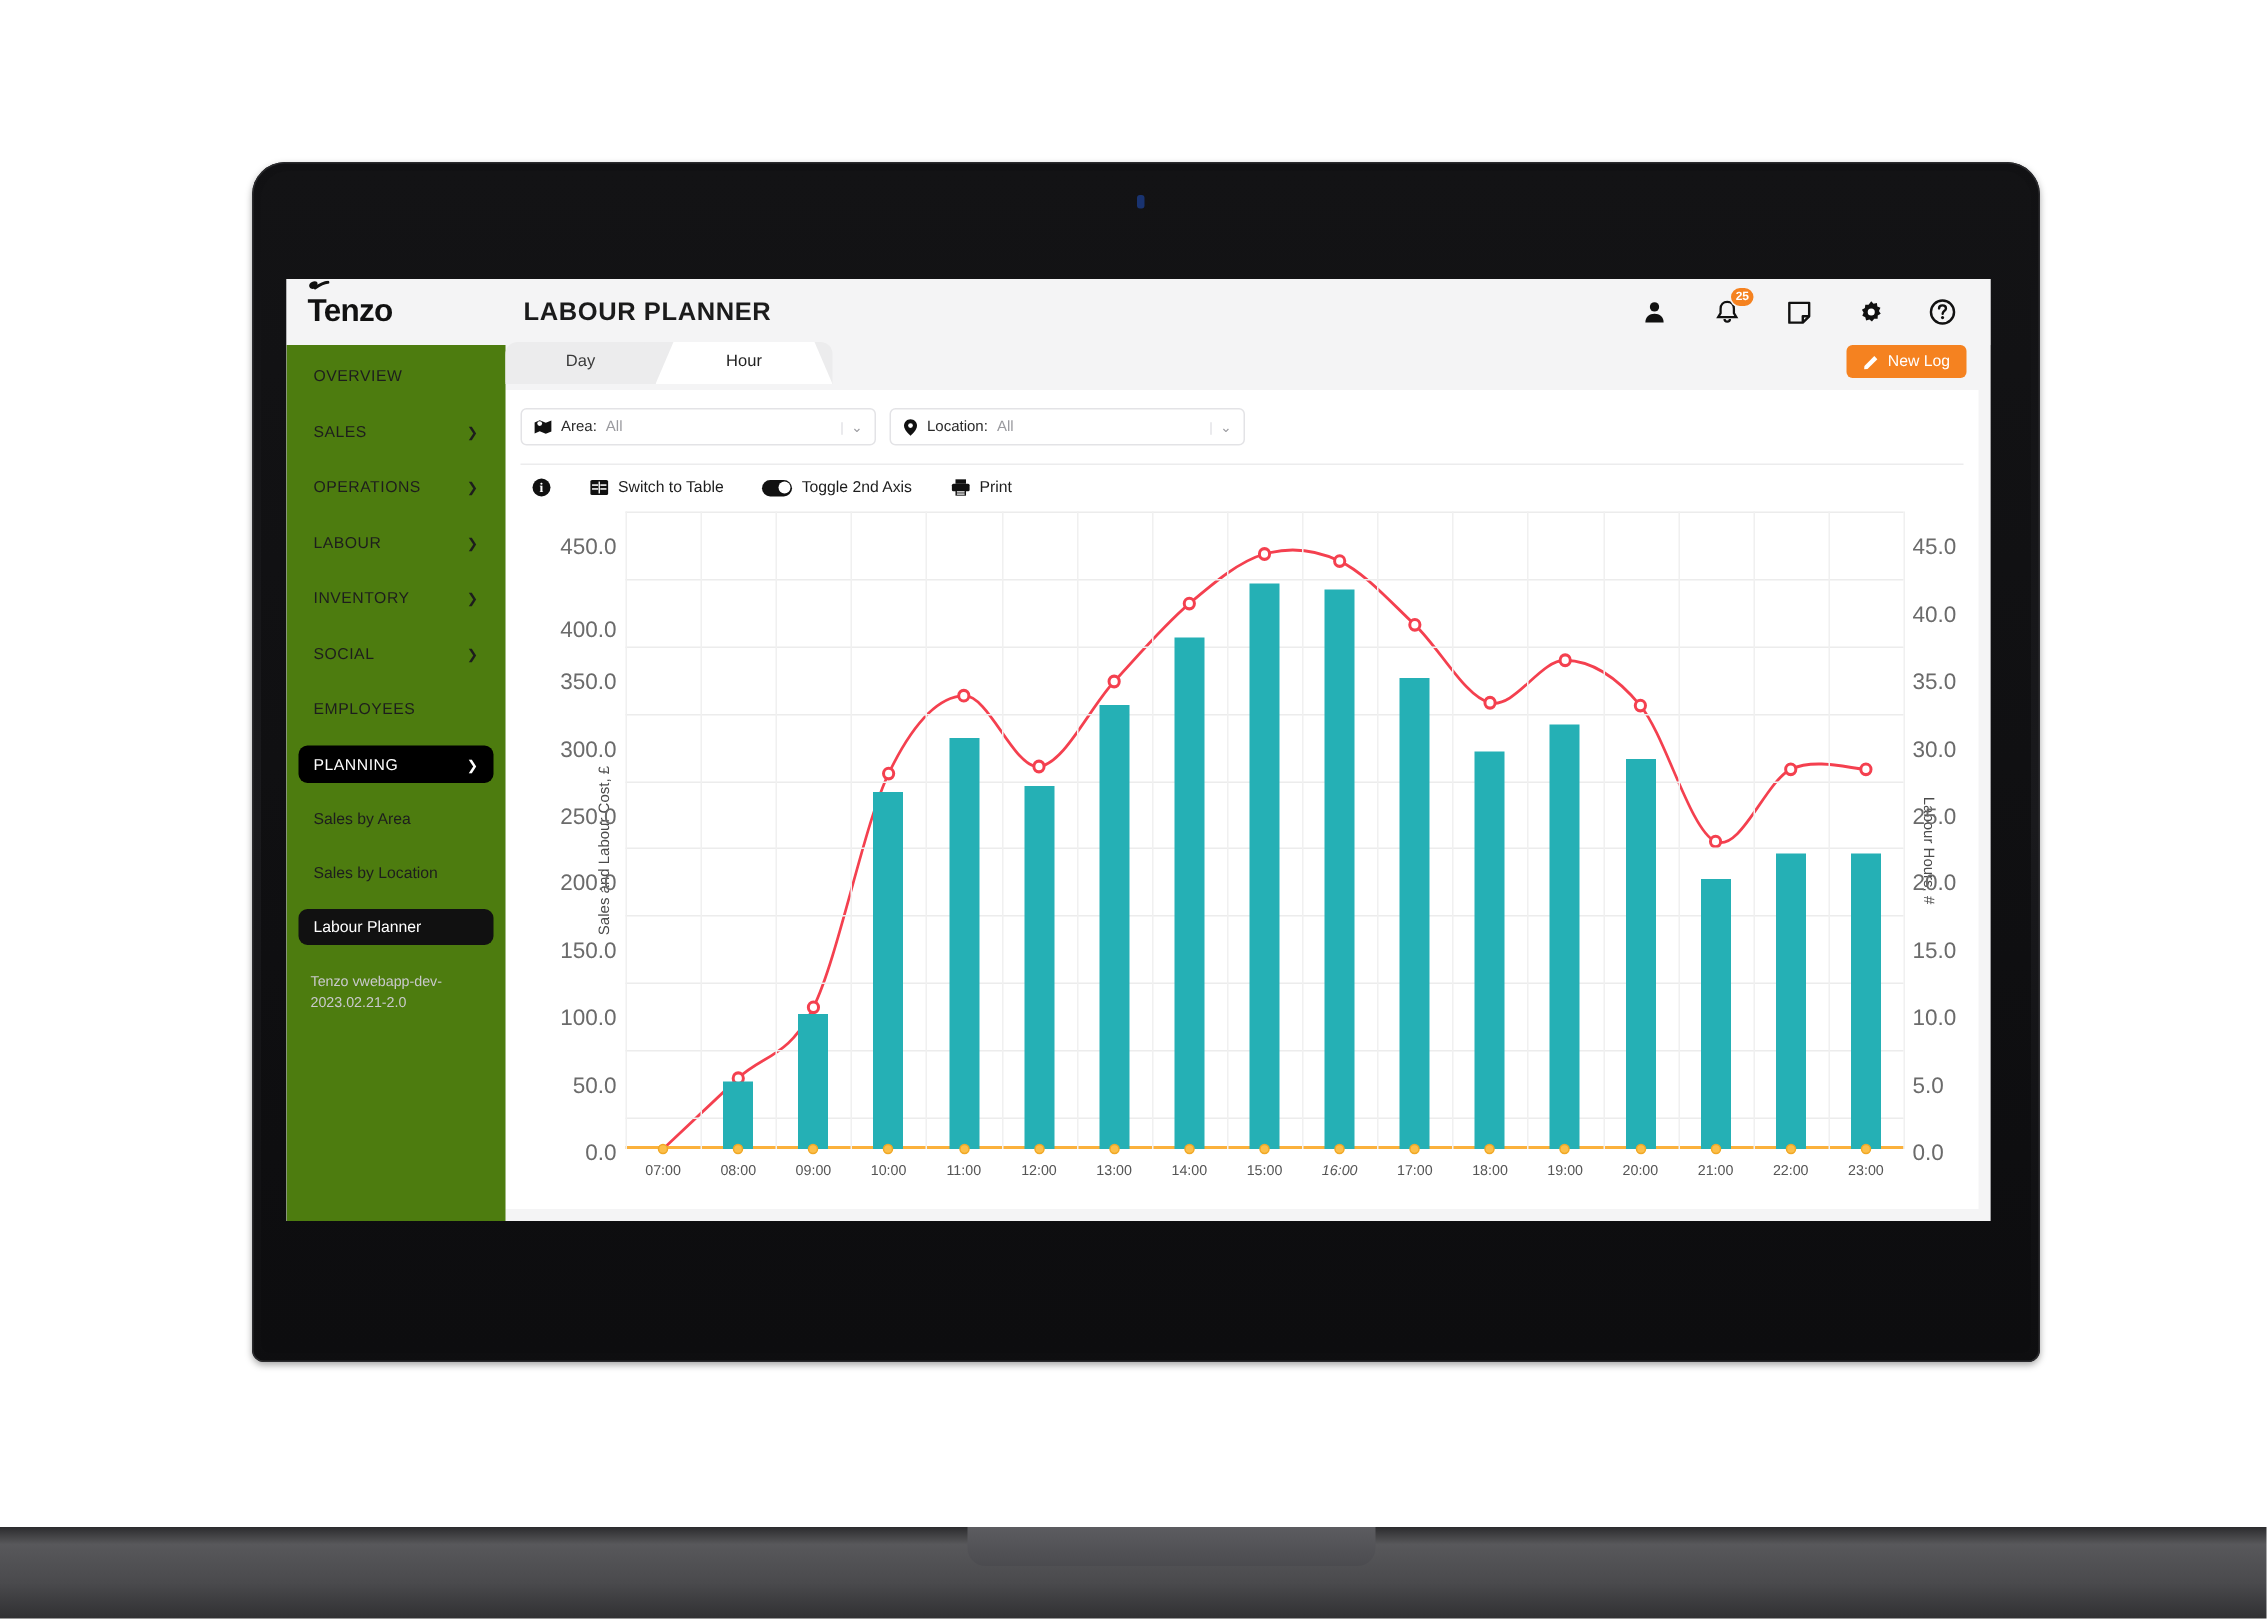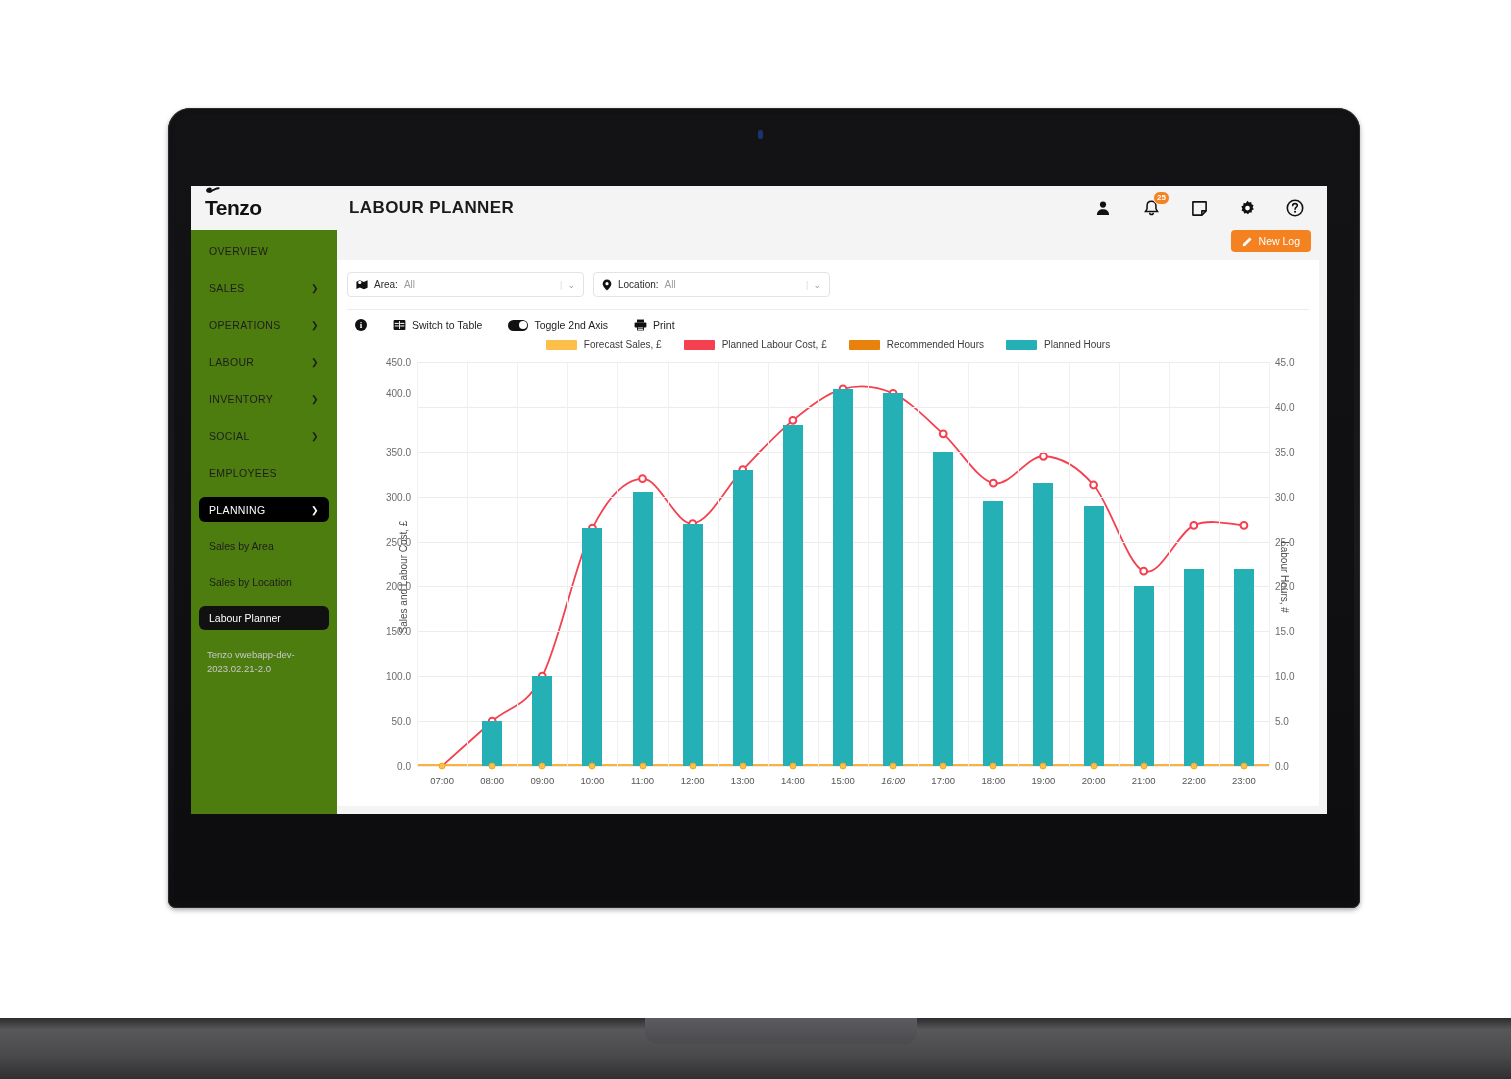--- a/index.html
+++ b/index.html
@@ -126,21 +126,21 @@
 
   
   .legend { display:flex; justify-content:center; gap:22px; padding:8px 0 2px 0; font-size:10px; color:#3b3b3b; }
   .legend-item { display:flex; align-items:center; gap:7px; cursor:pointer; }
   .swatch { width:31px; height:10px; border-radius:1px; }
 
   .chart-area { position:relative; flex:1 1 auto; margin:2px 6px 6px 6px; min-height:0; }
   .plot { position:absolute; left:74px; right:44px; top:8px; bottom:34px; }
   .gridline { position:absolute; left:0; right:0; height:1px; background:#ececec; }
   .vgrid { position:absolute; top:0; bottom:0; width:1px; background:#f0f0f0; }
-  .ytick { position:absolute; font-size:10px; color:#6b6b6b; white-space:nowrap; }
+  .ytick { position:absolute; font-size:15px; color:#6b6b6b; white-space:nowrap;margin-top:24px; }
   .ytick.left { right:calc(100% + 6px); transform:translateY(-50%); }
   .ytick.right { left:calc(100% + 6px); transform:translateY(-50%); }
   .axis-title {
     position:absolute; font-size:10px; color:#4b4b4b; white-space:nowrap;
   }
   .axis-title.left { left:4px; top:50%; transform:translateY(-50%) rotate(-90deg); transform-origin:center; }
   .axis-title.right { right:-8px; top:50%; transform:translateY(-50%) rotate(90deg); transform-origin:center; }
   .bar { position:absolute; bottom:0; background:#25b0b5; width:20px; }
   .xtick { position:absolute; top:calc(100% + 9px); font-size:9.5px; color:#555; transform:translateX(-50%); white-space:nowrap; }
   .baseline { position:absolute; left:0; right:0; bottom:0; height:2px; background:#fbb13c; }
@@ -247,20 +247,30 @@
           </div>
           <div class="sub-item active">
             <span>Labour Planner</span>
           </div>
           <div class="version">Tenzo vwebapp-dev-2023.02.21-2.0</div>
         </div>
 
         <div class="main">
 
           <div style="position:relative; height:30px;">
+            <div class="tabs">
+              <div class="tabstrip-bg" style="border-radius:8px 8px 0 0; height:28px; align-items:center; padding-right:0;">
+                <div class="tab inactive">
+                  <span>Day</span>
+                </div>
+                <div class="tab active">
+                  <span>Hour</span>
+                </div>
+              </div>
+            </div>
             <div style="position:absolute; right:8px; top:0px; background:#f58220; color:#fff; font-size:10.5px;
                         border-radius:4px; padding:5px 11px; display:flex; align-items:center; gap:6px; cursor:pointer;">
               <svg width="11" height="11" viewBox="0 0 14 14">
                 <path d="M1 13 L1.2 10.2 L9.6 1.8 L12.2 4.4 L3.8 12.8 Z" fill="#fff"></path>
               </svg>
               <span>New Log</span>
             </div>
           </div>
 
           <div class="panel">
@@ -314,38 +324,20 @@
                   <rect x="3.2" y="0.6" width="7.6" height="3.2" fill="#111"></rect>
                   <rect x="0.6" y="3.8" width="12.8" height="5.4" rx="1.1" fill="#111"></rect>
                   <rect x="3.2" y="8.2" width="7.6" height="4.2" fill="#111"></rect>
                   <rect x="4.2" y="9.2" width="5.6" height="0.9" fill="#fff"></rect>
                   <rect x="4.2" y="10.8" width="5.6" height="0.9" fill="#fff"></rect>
                 </svg>
                 <span>Print</span>
               </div>
             </div>
 
-            <div class="legend">
-              <div class="legend-item">
-                <span class="swatch" style="background:#fcbf49"></span>
-                <span>Forecast Sales, £</span>
-              </div>
-              <div class="legend-item">
-                <span class="swatch" style="background:#f4404f"></span>
-                <span>Planned Labour Cost, £</span>
-              </div>
-              <div class="legend-item">
-                <span class="swatch" style="background:#e8820c"></span>
-                <span>Recommended Hours</span>
-              </div>
-              <div class="legend-item">
-                <span class="swatch" style="background:#25b0b5"></span>
-                <span>Planned Hours</span>
-              </div>
-            </div>
 
             <div class="chart-area">
               <div class="axis-title left">Sales and Labour Cost, £</div>
               <div class="axis-title right">Labour Hours, #</div>
               <div class="plot" id="plot">
                 <svg class="overlay" id="lineLayer" preserveAspectRatio="none" viewBox="0 0 852 404">
                     <path d="M 25.058823529411764 404 C 33.41176470588235 396.51851851851853, 58.470588235294116 374.074074074074, 75.17647058823529 359.1111111111111 C 91.88235294117646 344.14814814814815, 108.58823529411765 346.3925925925926, 125.29411764705883 314.22222222222223 C 142 282.05185185185184, 158.70588235294116 199.00740740740738, 175.41176470588235 166.08888888888887 C 192.11764705882354 133.17037037037036, 208.8235294117647 117.45925925925926, 225.52941176470588 116.71111111111111 C 242.23529411764707 115.96296296296296, 258.94117647058823 163.09629629629632, 275.6470588235294 161.60000000000002 C 292.35294117647055 160.10370370370373, 309.05882352941177 124.94074074074076, 325.7647058823529 107.73333333333335 C 342.4705882352941 90.52592592592593, 359.1764705882353 71.82222222222222, 375.88235294117646 58.355555555555554 C 392.5882352941176 44.888888888888886, 409.29411764705884 31.422222222222228, 426 26.933333333333337 C 442.70588235294116 22.444444444444446, 459.4117647058824 23.940740740740733, 476.11764705882354 31.422222222222217 C 492.8235294117647 38.903703703703705, 509.5294117647059 56.85925925925928, 526.2352941176471 71.82222222222225 C 542.9411764705883 86.78518518518523, 559.6470588235294 117.45925925925931, 576.3529411764706 121.20000000000005 C 593.0588235294118 124.94074074074078, 609.7647058823529 93.9674074074074, 626.4705882352941 94.26666666666665 C 643.1764705882354 94.5659259259259, 659.8823529411765 103.84296296296294, 676.5882352941177 122.99555555555554 C 693.2941176470589 142.14814814814815, 710 202.4488888888889, 726.7058823529412 209.18222222222224 C 743.4117647058824 215.91555555555558, 760.1176470588236 171.0266666666667, 776.8235294117648 163.39555555555557 C 793.5294117647059 155.76444444444445, 818.5882352941176 163.39555555555557, 826.9411764705882 163.39555555555557" fill="none" stroke="#f4404f" stroke-width="1.8"></path>
                     <circle cx="75.17647058823529" cy="359.1111111111111" r="3.4" fill="#ffffff" stroke="#f4404f" stroke-width="2"></circle>
                     <circle cx="125.29411764705883" cy="314.22222222222223" r="3.4" fill="#ffffff" stroke="#f4404f" stroke-width="2"></circle>
                     <circle cx="175.41176470588235" cy="166.08888888888887" r="3.4" fill="#ffffff" stroke="#f4404f" stroke-width="2"></circle>
@@ -382,21 +374,21 @@
                   <div class="gridline" style="top: 179.556px;"></div>
                   <div class="ytick left" style="top: 179.556px;">250.0</div>
                   <div class="ytick right" style="top: 179.556px;">25.0</div>
                   <div class="gridline" style="top: 134.667px;"></div>
                   <div class="ytick left" style="top: 134.667px;">300.0</div>
                   <div class="ytick right" style="top: 134.667px;">30.0</div>
                   <div class="gridline" style="top: 89.7778px;"></div>
                   <div class="ytick left" style="top: 89.7778px;">350.0</div>
                   <div class="ytick right" style="top: 89.7778px;">35.0</div>
                   <div class="gridline" style="top: 44.8889px;"></div>
-                  <div class="ytick left" style="top: 31px;">400.0</div>
+                  <div class="ytick left" style="top: 55px;">400.0</div>
                   <div class="ytick right" style="top: 44.8889px;">40.0</div>
                   <div class="gridline" style="top: 0px;"></div>
                   <div class="ytick left" style="top: 0px;">450.0</div>
                   <div class="ytick right" style="top: 0px;">45.0</div>
                   <div class="vgrid" style="left: 0px;"></div>
                   <div class="vgrid" style="left: 50.1176px;"></div>
                   <div class="vgrid" style="left: 100.235px;"></div>
                   <div class="vgrid" style="left: 150.353px;"></div>
                   <div class="vgrid" style="left: 200.471px;"></div>
                   <div class="vgrid" style="left: 250.588px;"></div>

